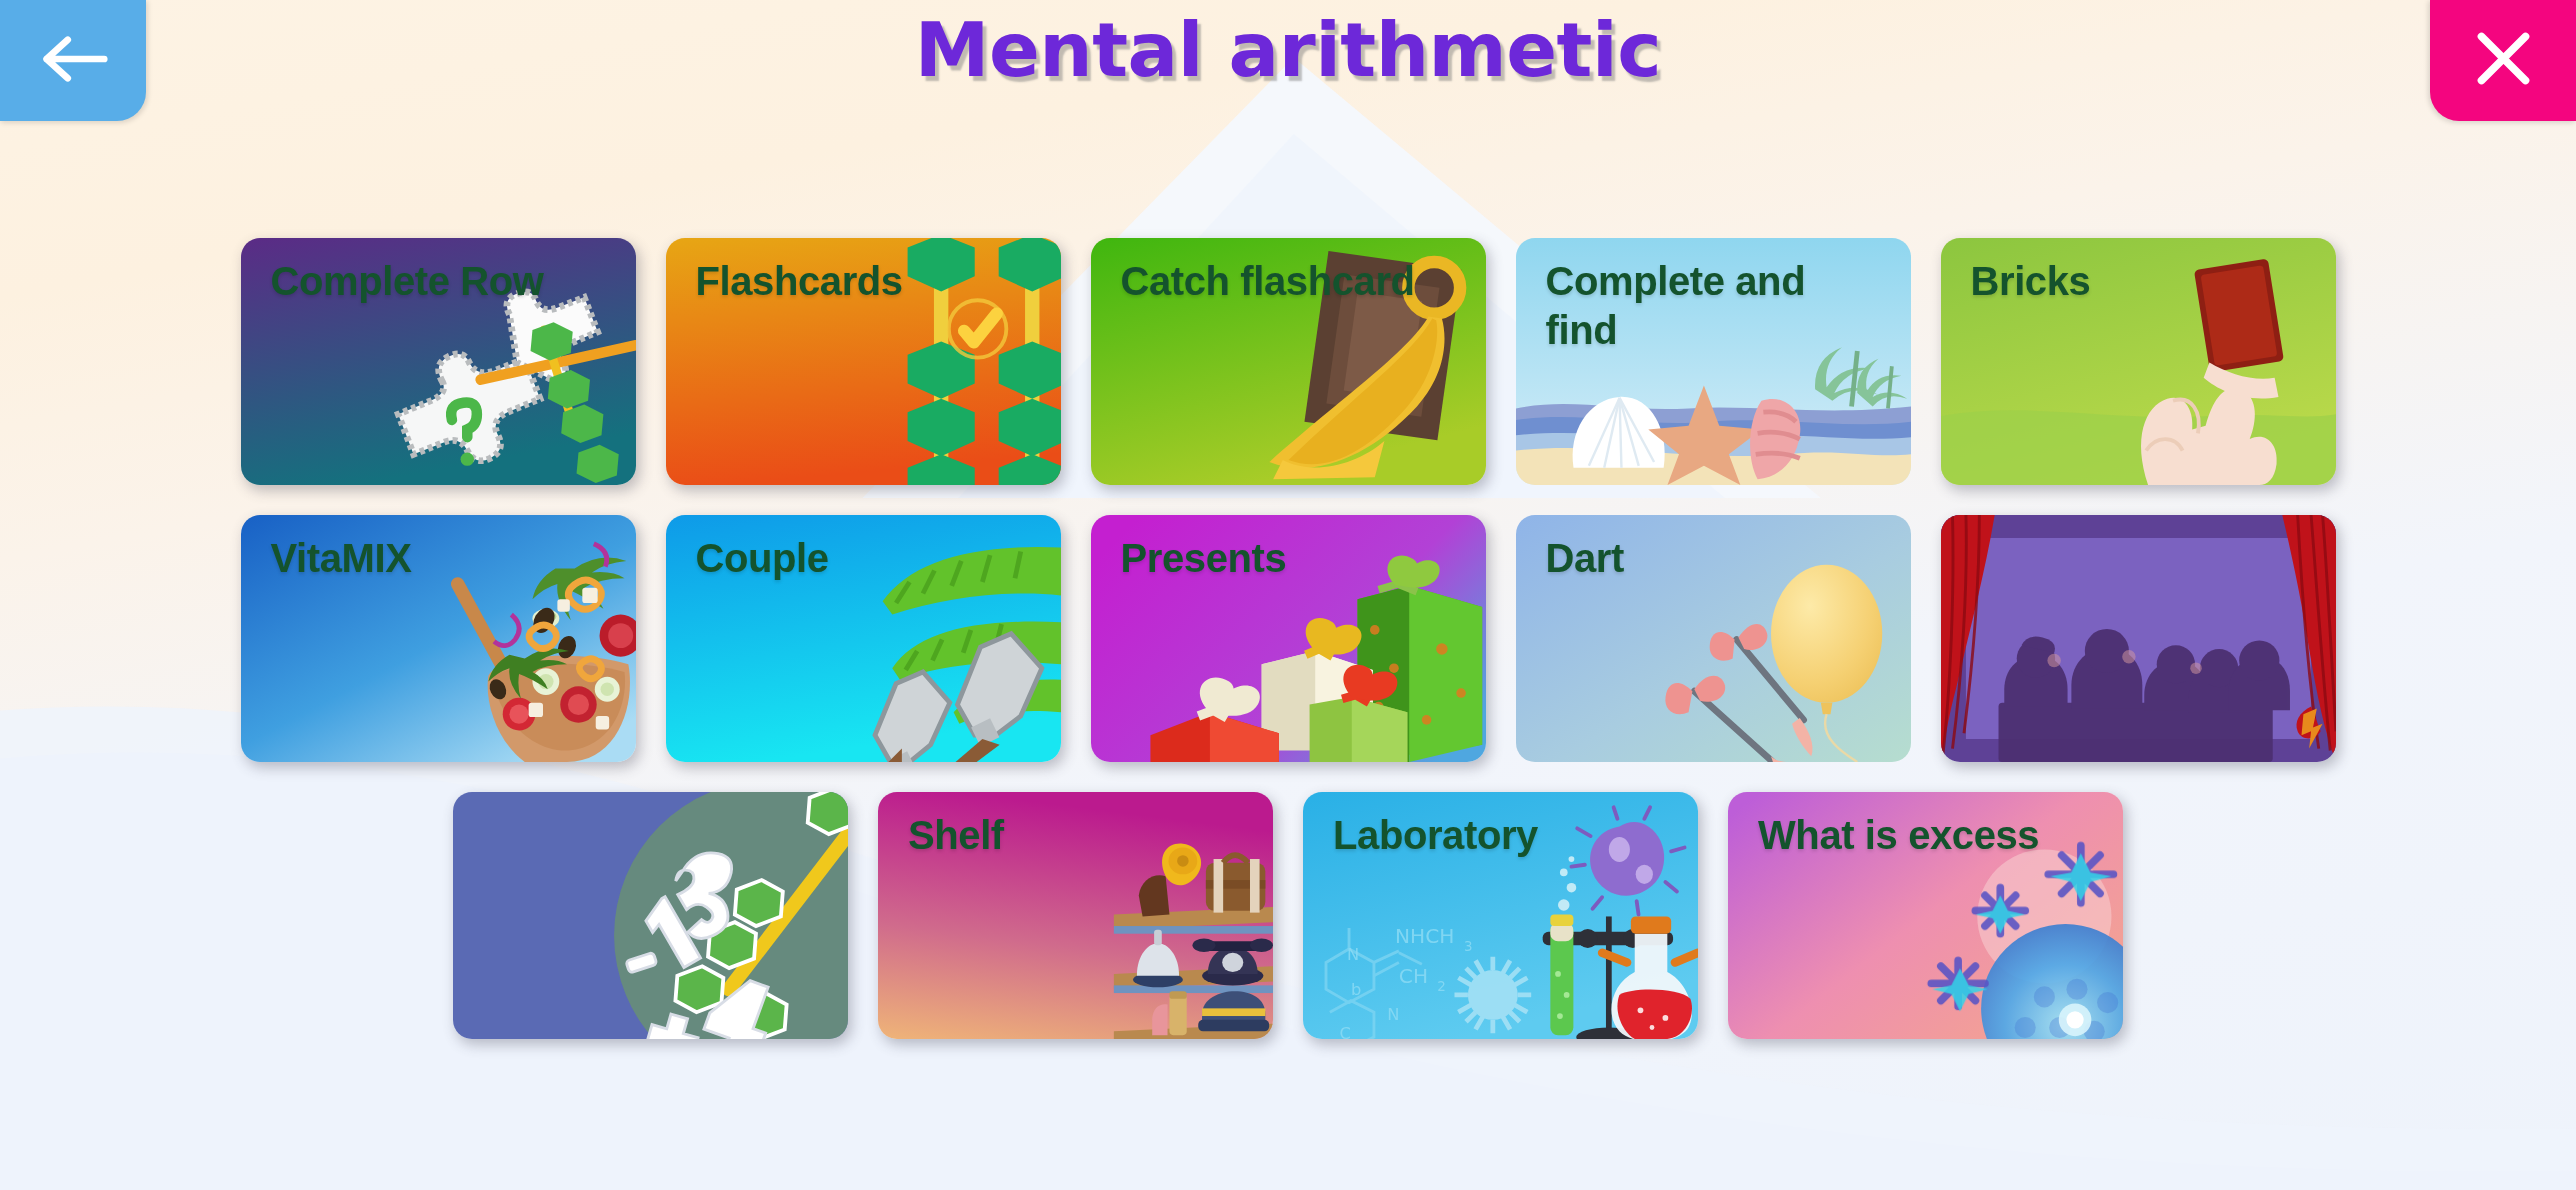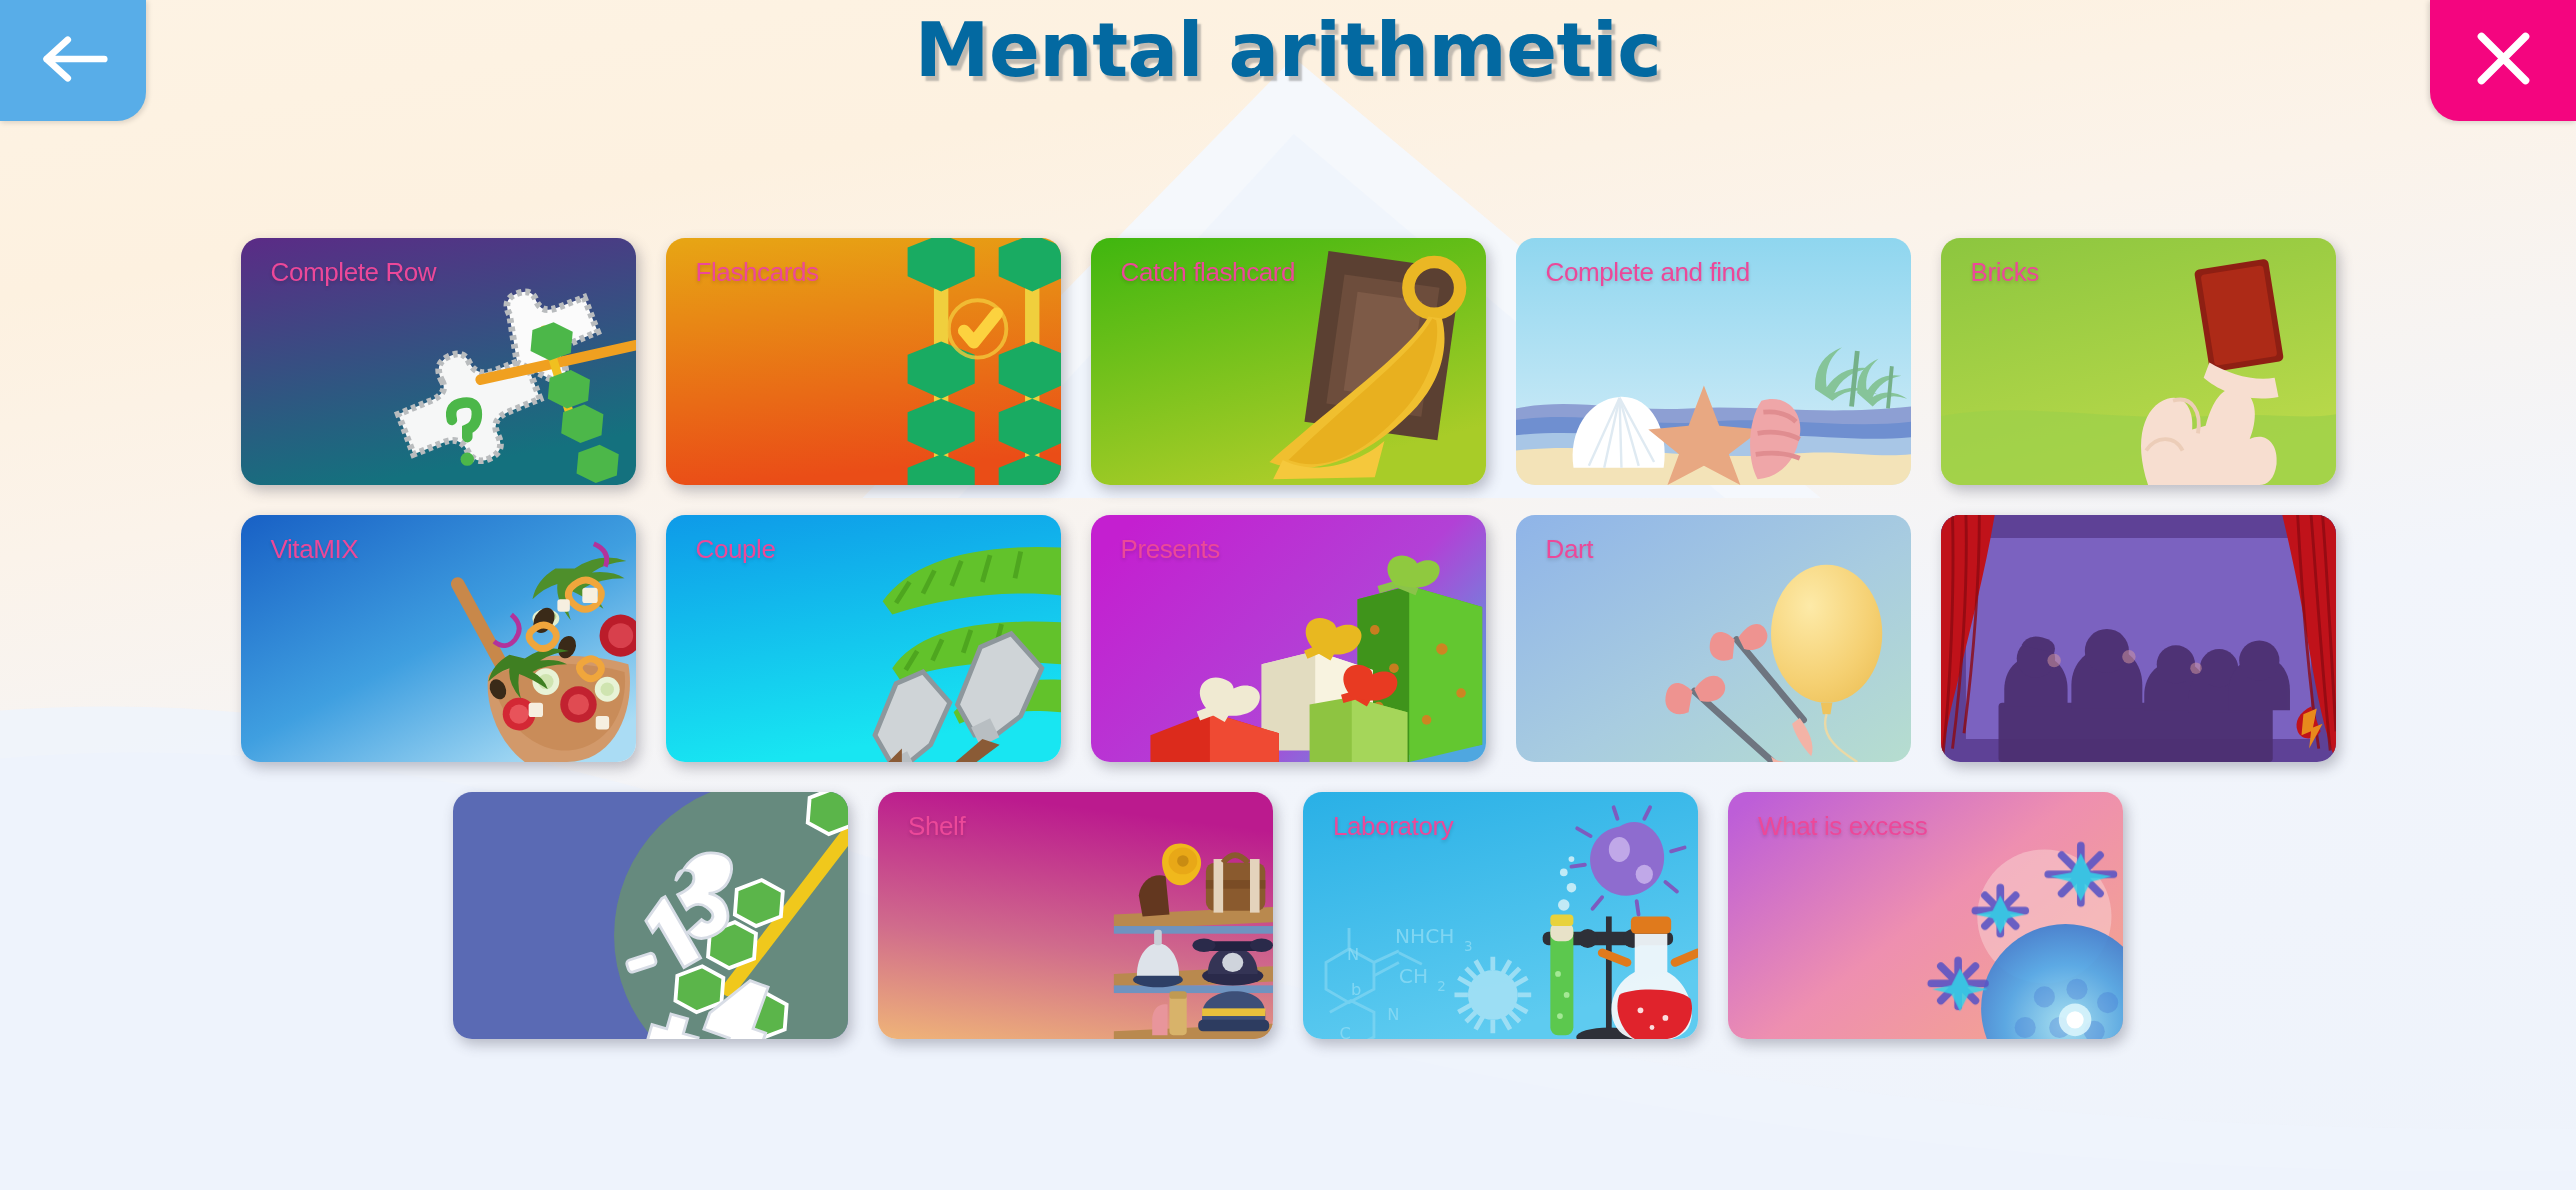--- a/index.html
+++ b/index.html
@@ -46,21 +46,21 @@
     display: flex; align-items: center; justify-content: center;
     cursor: pointer;
     box-shadow: -1.9px 1.9px 5.8px rgba(0,0,0,0.13);
   }
   .close-btn svg { width: 67px; height: 67px; }
   .page-title {
     position: absolute; left: 0; right: 0; top: 5.8px;
     text-align: center;
     font-size: 75px;
     font-weight: 700;
-    color: #0369a1;
+    color: #6d28d9;
     letter-spacing: -0.5px;
     text-shadow: 3.8px 4.8px 1.9px rgba(120,120,120,0.45);
     font-family: "DejaVu Sans", sans-serif;
   }
 
   
   .grid-wrap {
     position: relative; z-index: 4;
     padding-top: 115px;
   }
@@ -79,23 +79,23 @@
     cursor: pointer;
     box-shadow: 3.8px 5.8px 12.5px rgba(60,60,80,0.30);
     flex: 0 0 auto;
   }
   .tile.flat { box-shadow: 0 0 0 rgba(0,0,0,0); }
   .tile-label {
     position: absolute;
     left: 30px; top: 19px;
     right: 58px;
     z-index: 6;
-    color: #ec4899;
-    font-size: 26px;
-    font-weight: 400;
+    color: #14532d;
+    font-size: 40px;
+    font-weight: 700;
     line-height: 1.22;
     letter-spacing: -0.4px;
     text-shadow: 0 1.9px 3.8px rgba(0,0,0,0.15);
     pointer-events: none;
   }
   .art { position: absolute; inset: 0; z-index: 2; }
   .art svg { width: 100%; height: 100%; display: block; }
 </style>
 </head>
 <body>

